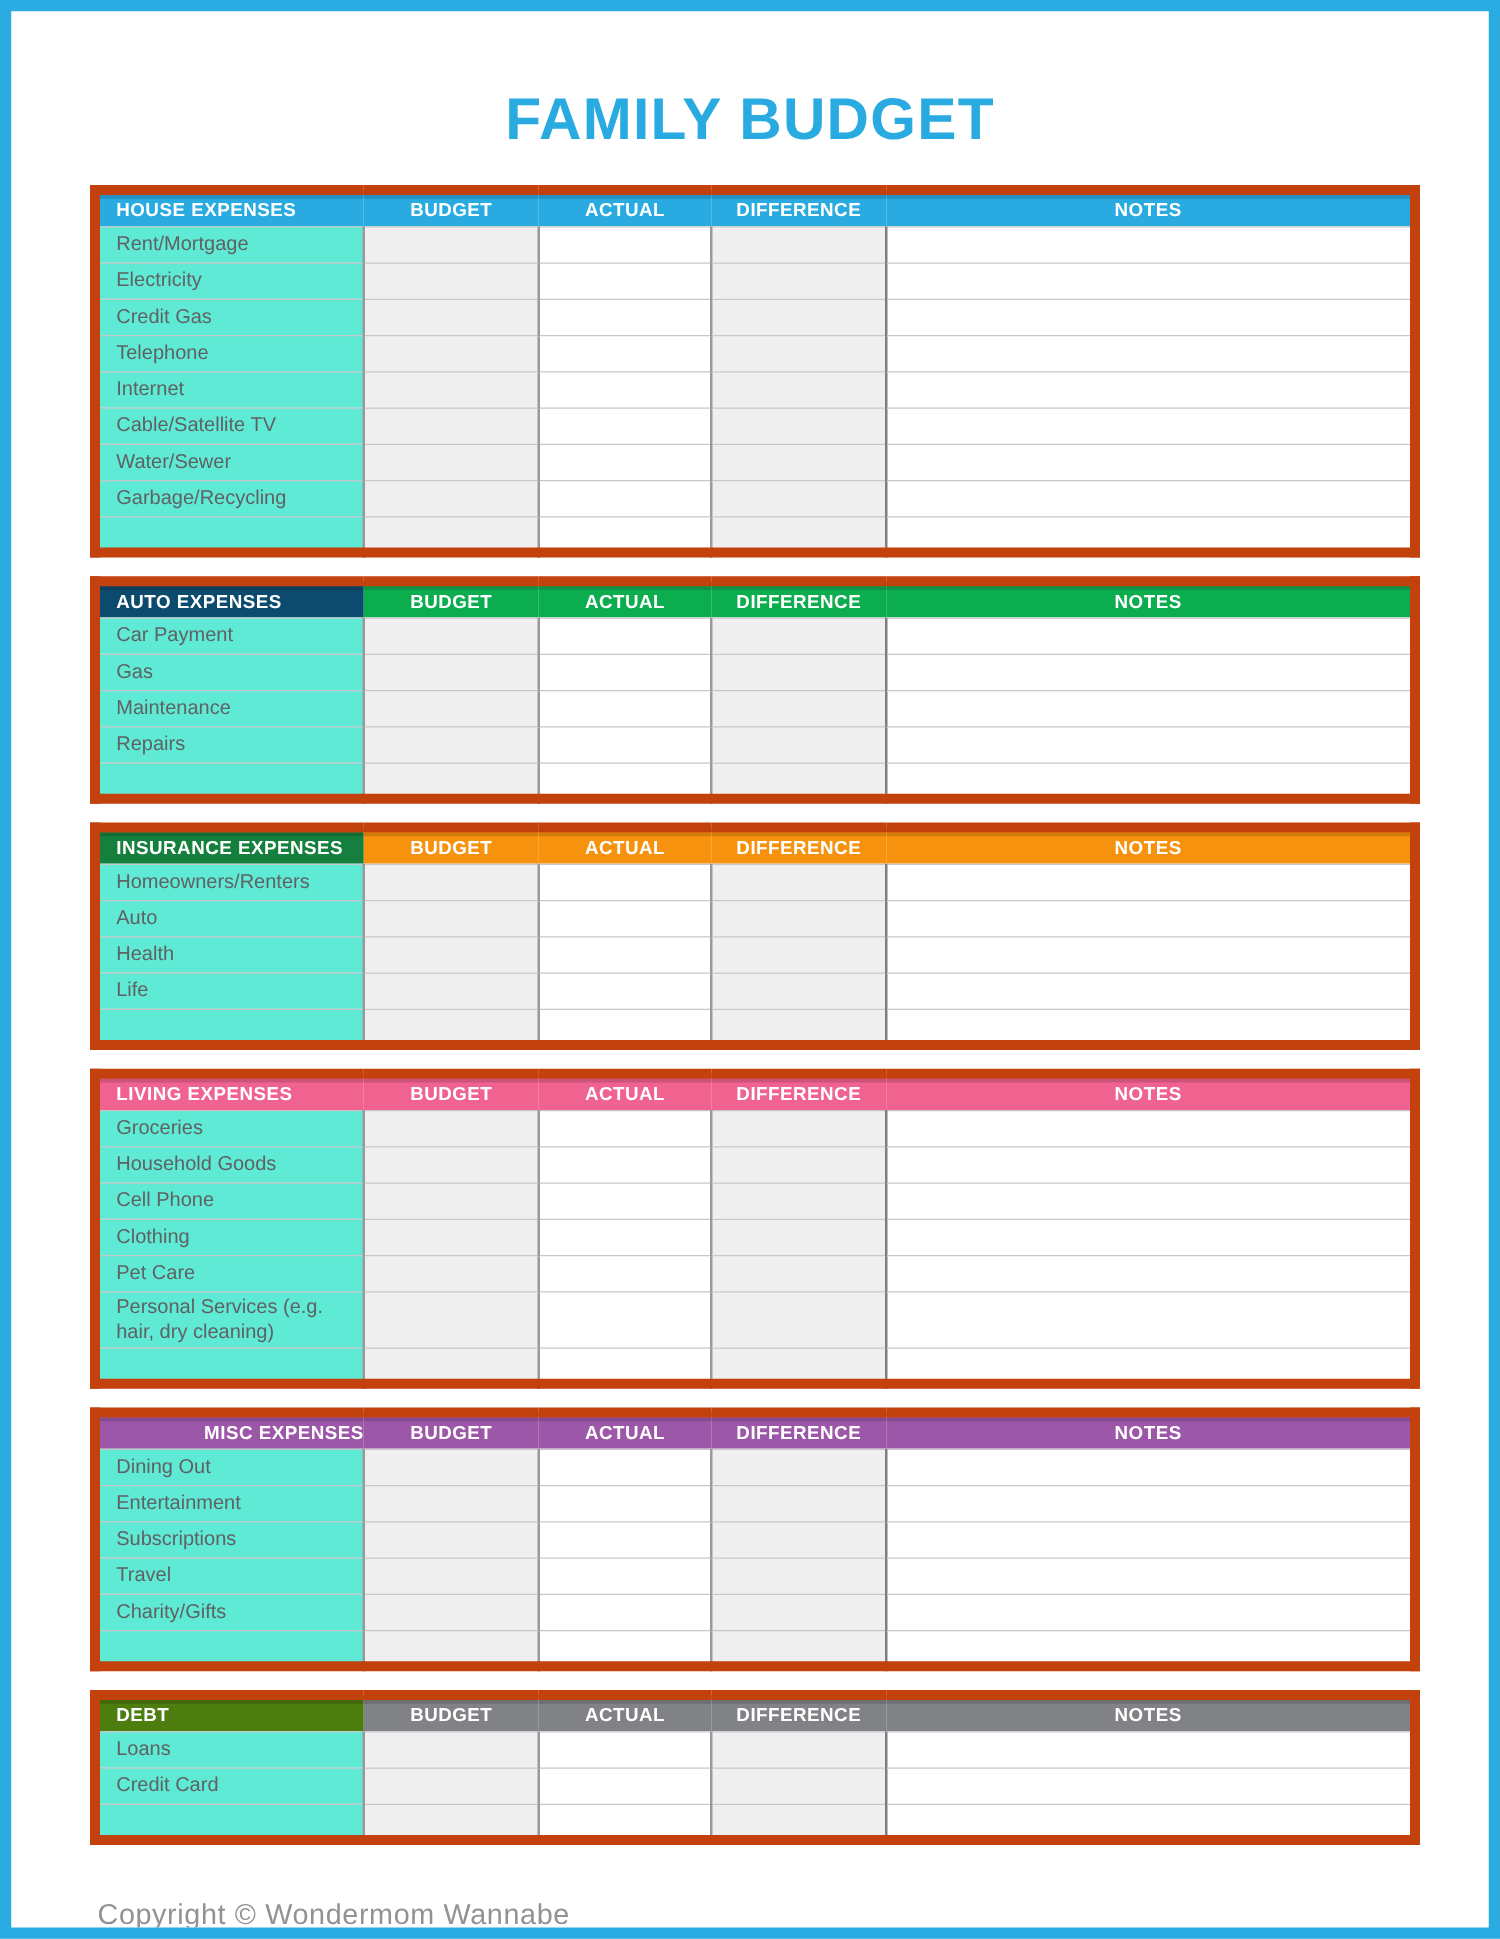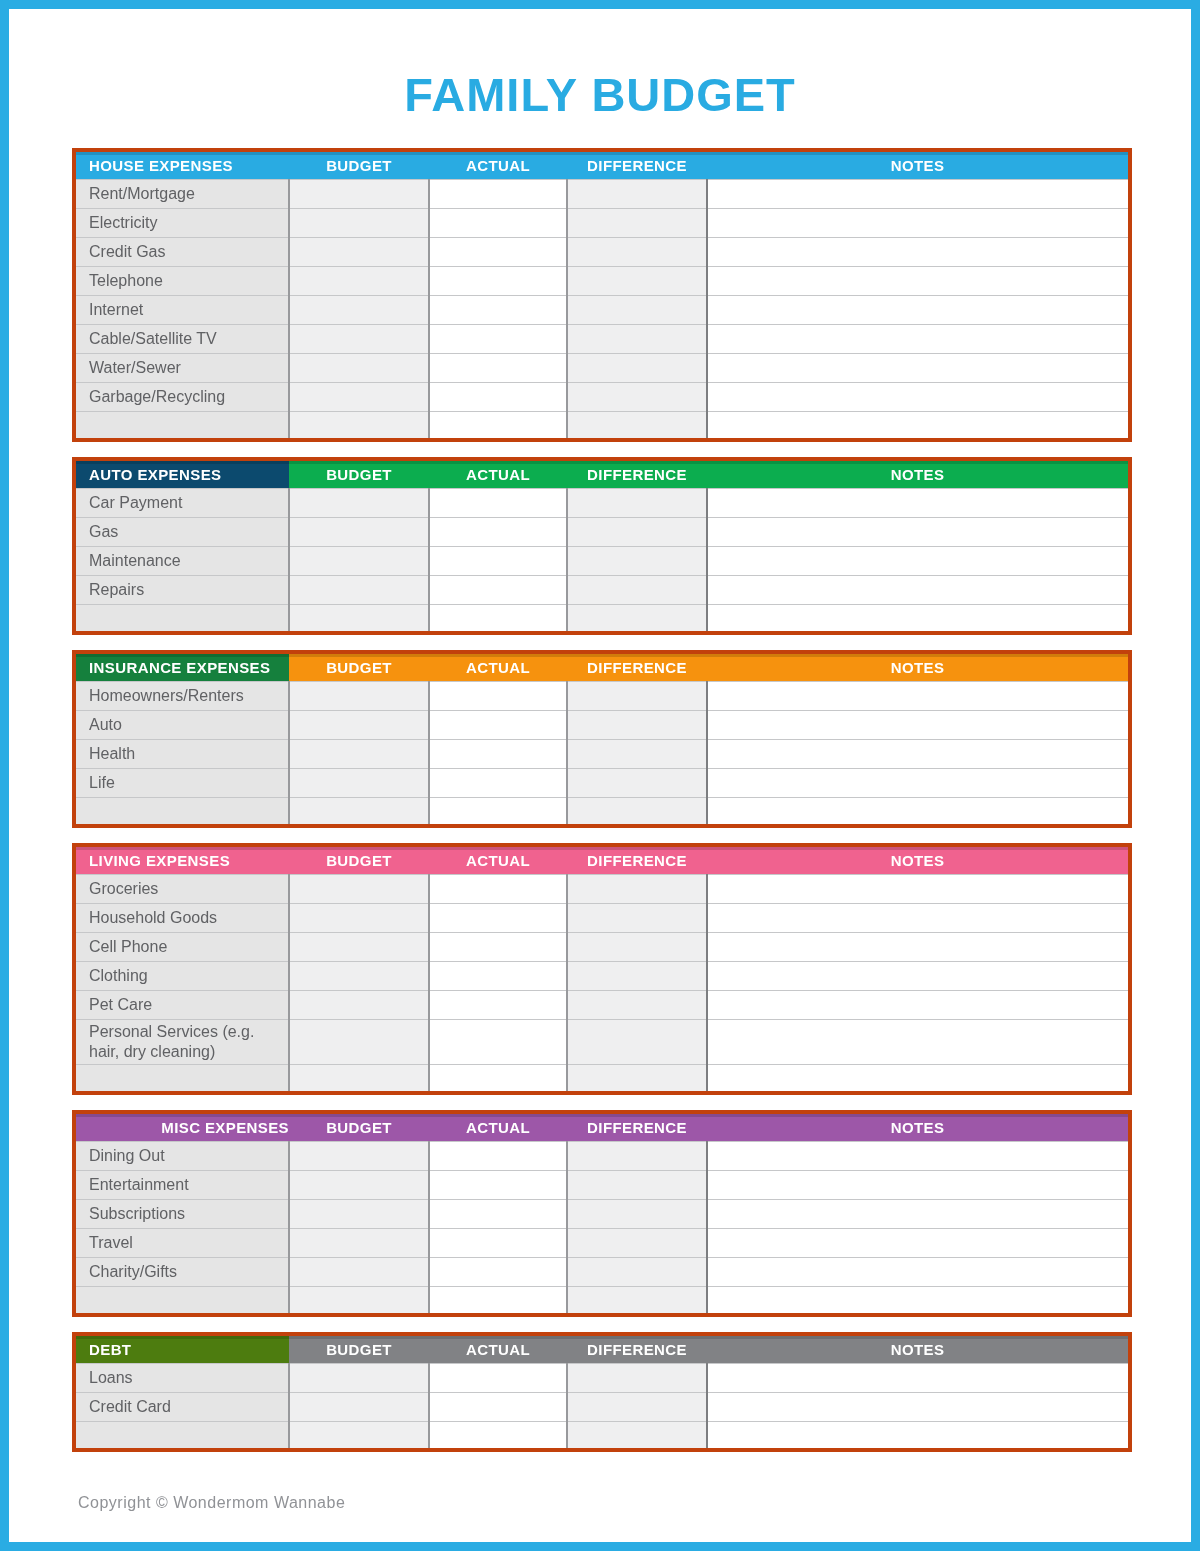--- a/index.html
+++ b/index.html
@@ -22,21 +22,21 @@
     font-size: 47px;
     font-weight: bold;
     letter-spacing: 1px;
     color: #29ABE2;
   }
   table.section {
     width: 1056px;
     table-layout: fixed;
     border-collapse: collapse;
     margin-bottom: 15px;
-    border: 4px solid #c2410c;
+    border: 8px solid #c2410c;
   }
   col.c-label { width: 215px; }
   col.c-budget { width: 140px; }
   col.c-actual { width: 138px; }
   col.c-diff  { width: 140px; }
   col.c-notes { width: 423px; }
   table.section thead th {
     height: 29px;
     color: #ffffff;
     font-size: 15px;
@@ -53,34 +53,34 @@
   table.section td {
     height: 29px;
     font-size: 16px;
     color: #606164;
     vertical-align: middle;
     border-top: 1px solid #c6c7c9;
     line-height: 1.25;
   }
   table.section td.d-label {
     padding: 2px 1px 2px 13px;
-    background: #e5e5e5;
+    background: #5eead4;
   }
   table.section td.d-budget,
   table.section td.d-diff { background: #efeff0; }
   table.section td.d-actual,
   table.section td.d-notes { background: #ffffff; }
   table.section td.d-budget,
   table.section td.d-actual,
   table.section td.d-diff { border-left: 2px solid #98999c; }
   table.section td.d-notes { border-left: 2px solid #7d7e81; }
   .footer-copyright {
     margin-top: 42px;
     margin-left: 6px;
-    font-size: 16px;
+    font-size: 23px;
     color: #909296;
     letter-spacing: 0.5px;
   }
 </style>
 </head>
 <body>
 
 <div class="content">
   <h1 class="page-title">FAMILY BUDGET</h1>
   <main id="sections-root">

